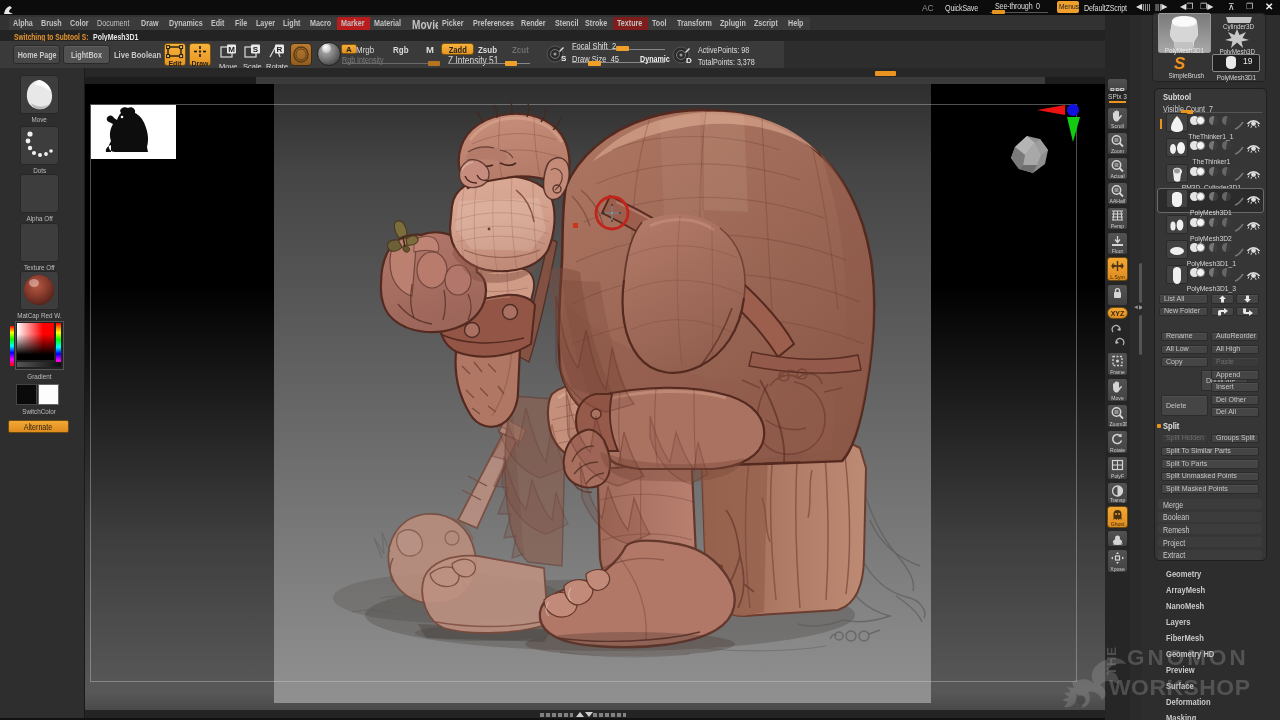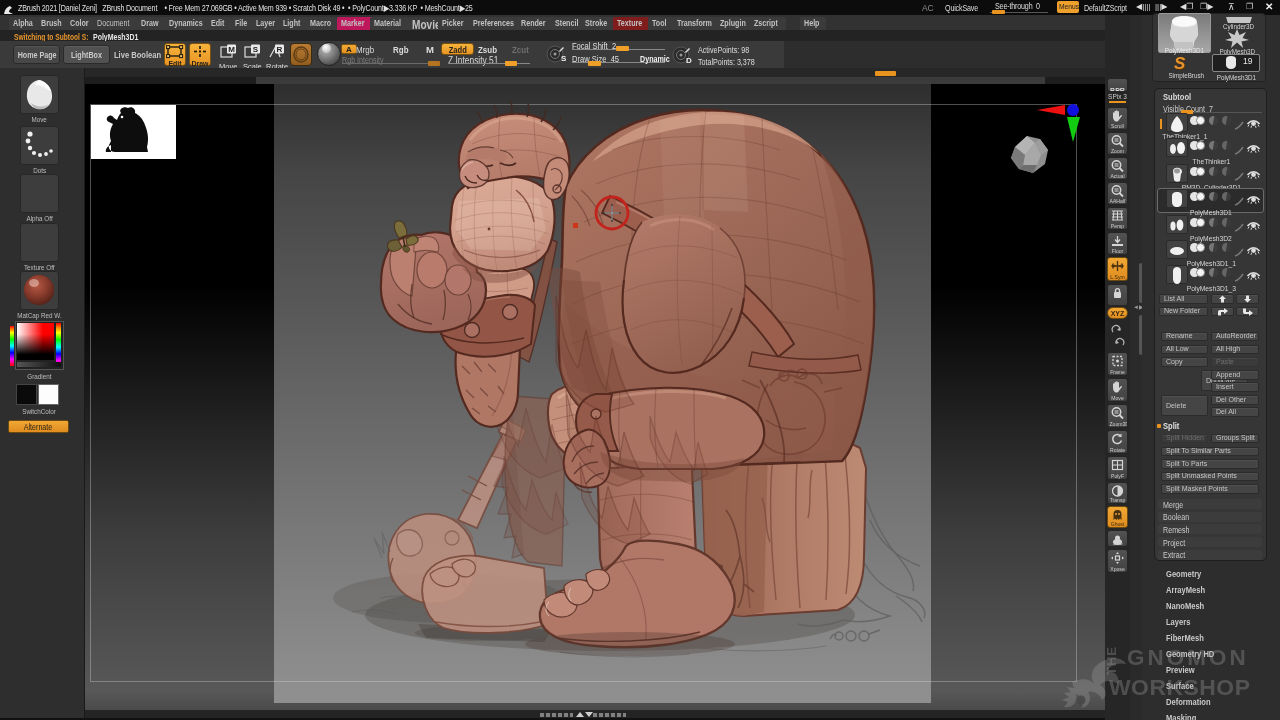--- a/index.html
+++ b/index.html
@@ -20,21 +20,20 @@
 </head>
 <body>
 <div id="app">
 
 <div class="abs" style="left:0;top:0;width:1280px;height:15px;background:#0c0c0c;"></div>
 <div class="abs" style="left:3px;top:2px;width:11px;height:11px;">
   <svg width="11" height="11" viewBox="0 0 11 11">
         <path d="M1 9 C2 4 4 2 7 1 L9 3 C7 4 6 5 6 7 L10 9 Z" fill="#e8e8e8"></path>
       </svg>
 </div>
-<div class="abs sq" style="left:18px;top:3px;color:#e2e2e2;"><span class="cond">ZBrush 2021 [Daniel Zeni]&nbsp;&nbsp;&nbsp;ZBrush Document&nbsp;&nbsp;&nbsp;&nbsp;• Free Mem 27.069GB • Active Mem 939 • Scratch Disk 49 • &nbsp;• PolyCount▶3.336 KP &nbsp;• MeshCount▶25</span></div>
 <div class="abs sq" style="left:922px;top:3px;color:#8a8a8a;">AC</div>
 <div class="abs sq" style="left:945px;top:3px;color:#dedede;"><span class="cond">QuickSave</span></div>
 <div class="abs sq" style="left:995px;top:1px;color:#dedede;"><span class="cond">See-through&nbsp; 0</span></div>
 <div class="abs" style="left:990px;top:12px;width:58px;height:1px;background:#555;"></div>
 <div class="abs" style="left:992px;top:10px;width:13px;height:4px;background:#e89420;border-radius:1px;"></div>
 <div class="abs" style="left:1057px;top:1px;width:22px;height:12px;background:#ef9f2c;border-radius:2px;color:#222;font-size:8px;text-align:center;line-height:12px;"><span class="condc">Menus</span></div>
 <div class="abs sq" style="left:1084px;top:3px;color:#dedede;"><span class="cond">DefaultZScript</span></div>
 
 <div class="abs" style="left:1136px;top:2px;color:#ddd;font-size:8px;">◀||||</div>
 <div class="abs" style="left:1155px;top:2px;color:#ddd;font-size:8px;">|||▶</div>
@@ -50,34 +49,34 @@
       <div class="abs" style="left:37px;top:1.5px;background:#3b3b3b;border-radius:2px 2px 0 0;padding:1px 4px 2px 4px;color:#c2c2c2;font-size:8.5px;font-weight:bold;"><span class="cond">Brush</span></div>
       <div class="abs" style="left:66px;top:1.5px;background:#3b3b3b;border-radius:2px 2px 0 0;padding:1px 4px 2px 4px;color:#c2c2c2;font-size:8.5px;font-weight:bold;"><span class="cond">Color</span></div>
       <div class="abs" style="left:93px;top:1.5px;background:#3b3b3b;border-radius:2px 2px 0 0;padding:1px 4px 2px 4px;color:#c2c2c2;font-size:8.5px;font-weight:normal;"><span class="cond">Document</span></div>
       <div class="abs" style="left:137px;top:1.5px;background:#3b3b3b;border-radius:2px 2px 0 0;padding:1px 4px 2px 4px;color:#c2c2c2;font-size:8.5px;font-weight:bold;"><span class="cond">Draw</span></div>
       <div class="abs" style="left:165px;top:1.5px;background:#3b3b3b;border-radius:2px 2px 0 0;padding:1px 4px 2px 4px;color:#c2c2c2;font-size:8.5px;font-weight:bold;"><span class="cond">Dynamics</span></div>
       <div class="abs" style="left:207px;top:1.5px;background:#3b3b3b;border-radius:2px 2px 0 0;padding:1px 4px 2px 4px;color:#c2c2c2;font-size:8.5px;font-weight:bold;"><span class="cond">Edit</span></div>
       <div class="abs" style="left:231px;top:1.5px;background:#3b3b3b;border-radius:2px 2px 0 0;padding:1px 4px 2px 4px;color:#c2c2c2;font-size:8.5px;font-weight:bold;"><span class="cond">File</span></div>
       <div class="abs" style="left:252px;top:1.5px;background:#3b3b3b;border-radius:2px 2px 0 0;padding:1px 4px 2px 4px;color:#c2c2c2;font-size:8.5px;font-weight:bold;"><span class="cond">Layer</span></div>
       <div class="abs" style="left:279px;top:1.5px;background:#3b3b3b;border-radius:2px 2px 0 0;padding:1px 4px 2px 4px;color:#c2c2c2;font-size:8.5px;font-weight:bold;"><span class="cond">Light</span></div>
       <div class="abs" style="left:306px;top:1.5px;background:#3b3b3b;border-radius:2px 2px 0 0;padding:1px 4px 2px 4px;color:#c2c2c2;font-size:8.5px;font-weight:bold;"><span class="cond">Macro</span></div>
-      <div class="abs" style="left:337px;top:1.5px;background:#be185d;border-radius:2px 2px 0 0;padding:1px 4px 2px 4px;color:#c2c2c2;font-size:8.5px;font-weight:bold;"><span class="cond">Marker</span></div>
+      <div class="abs" style="left:337px;top:1.5px;background:#b91c1c;border-radius:2px 2px 0 0;padding:1px 4px 2px 4px;color:#c2c2c2;font-size:8.5px;font-weight:bold;"><span class="cond">Marker</span></div>
       <div class="abs" style="left:370px;top:1.5px;background:#3b3b3b;border-radius:2px 2px 0 0;padding:1px 4px 2px 4px;color:#c2c2c2;font-size:8.5px;font-weight:bold;"><span class="cond">Material</span></div>
       <div class="abs" style="left:408px;top:1.5px;background:#3b3b3b;border-radius:2px 2px 0 0;padding:1px 4px 2px 4px;color:#c2c2c2;font-size:12px;font-weight:bold;"><span class="cond">Movie</span></div>
       <div class="abs" style="left:438px;top:1.5px;background:#3b3b3b;border-radius:2px 2px 0 0;padding:1px 4px 2px 4px;color:#c2c2c2;font-size:8.5px;font-weight:bold;"><span class="cond">Picker</span></div>
       <div class="abs" style="left:469px;top:1.5px;background:#3b3b3b;border-radius:2px 2px 0 0;padding:1px 4px 2px 4px;color:#c2c2c2;font-size:8.5px;font-weight:bold;"><span class="cond">Preferences</span></div>
       <div class="abs" style="left:517px;top:1.5px;background:#3b3b3b;border-radius:2px 2px 0 0;padding:1px 4px 2px 4px;color:#c2c2c2;font-size:8.5px;font-weight:bold;"><span class="cond">Render</span></div>
       <div class="abs" style="left:551px;top:1.5px;background:#3b3b3b;border-radius:2px 2px 0 0;padding:1px 4px 2px 4px;color:#c2c2c2;font-size:8.5px;font-weight:bold;"><span class="cond">Stencil</span></div>
       <div class="abs" style="left:581px;top:1.5px;background:#3b3b3b;border-radius:2px 2px 0 0;padding:1px 4px 2px 4px;color:#c2c2c2;font-size:8.5px;font-weight:bold;"><span class="cond">Stroke</span></div>
       <div class="abs" style="left:613px;top:1.5px;background:#7f1d1d;border-radius:2px 2px 0 0;padding:1px 4px 2px 4px;color:#c2c2c2;font-size:8.5px;font-weight:bold;"><span class="cond">Texture</span></div>
       <div class="abs" style="left:648px;top:1.5px;background:#3b3b3b;border-radius:2px 2px 0 0;padding:1px 4px 2px 4px;color:#c2c2c2;font-size:8.5px;font-weight:bold;"><span class="cond">Tool</span></div>
       <div class="abs" style="left:673px;top:1.5px;background:#3b3b3b;border-radius:2px 2px 0 0;padding:1px 4px 2px 4px;color:#c2c2c2;font-size:8.5px;font-weight:bold;"><span class="cond">Transform</span></div>
       <div class="abs" style="left:716px;top:1.5px;background:#3b3b3b;border-radius:2px 2px 0 0;padding:1px 4px 2px 4px;color:#c2c2c2;font-size:8.5px;font-weight:bold;"><span class="cond">Zplugin</span></div>
       <div class="abs" style="left:750px;top:1.5px;background:#3b3b3b;border-radius:2px 2px 0 0;padding:1px 4px 2px 4px;color:#c2c2c2;font-size:8.5px;font-weight:bold;"><span class="cond">Zscript</span></div>
-      <div class="abs" style="left:800px;top:1.5px;background:#3b3b3b;border-radius:2px 2px 0 0;padding:1px 4px 2px 4px;color:#c2c2c2;font-size:8.5px;font-weight:bold;"><span class="cond">Help</span></div>
+      <div class="abs" style="left:784px;top:1.5px;background:#3b3b3b;border-radius:2px 2px 0 0;padding:1px 4px 2px 4px;color:#c2c2c2;font-size:8.5px;font-weight:bold;"><span class="cond">Help</span></div>
     </div>
 
 <div class="abs" style="left:0;top:30px;width:1105px;height:11px;background:#232323;"></div>
 <div class="abs" style="left:14px;top:31.5px;color:#e8962d;font-size:8.5px;font-weight:bold;"><span style="display:inline-block;transform:scaleX(.78);transform-origin:0 50%;white-space:nowrap;">Switching to Subtool S:</span></div>
 <div class="abs" style="left:93px;top:31.5px;color:#e6e6e6;font-size:8.5px;font-weight:bold;"><span style="display:inline-block;transform:scaleX(.82);transform-origin:0 50%;white-space:nowrap;">PolyMesh3D1</span></div>
 
 <div class="abs" style="left:0;top:41px;width:784px;height:27px;background:#3a3a3a;"></div>
 <div class="abs" style="left:784px;top:41px;width:321px;height:27px;background:#2d2d2d;"></div>
 <div class="abs btn" style="left:13px;top:45px;width:47px;height:19px;font-size:8.5px;font-weight:bold;line-height:19px;"><span class="condc">Home Page</span></div>
 <div class="abs btn" style="left:63px;top:45px;width:47px;height:19px;font-size:8.5px;font-weight:bold;line-height:19px;background:#515151;"><span class="condc">LightBox</span></div>
@@ -816,21 +815,21 @@
       <div class="abs" style="left:1209px;top:116px;width:9px;height:9px;border-radius:50%;background:linear-gradient(100deg,#777 45%,#3d3d3d 55%);"></div>
       <div class="abs" style="left:1222px;top:116px;width:9px;height:9px;border-radius:50%;background:linear-gradient(100deg,#666 45%,#3a3a3a 55%);"></div>
       <div class="abs" style="left:1234px;top:116px;width:10px;height:9px;"><svg width="10" height="9">
           <path d="M1 8 Q5 7 9 1" stroke="#777" stroke-width="1.6" fill="none"></path>
         </svg></div>
       <div class="abs" style="left:1247px;top:115px;width:13px;height:10px;"><svg width="13" height="10" viewBox="0 0 13 10">
           <path d="M0.5 5 Q6.5 -1.5 12.5 5" fill="none" stroke="#ddd" stroke-width="1.6"></path>
           <circle cx="6.5" cy="4.6" r="2.4" fill="#ddd"></circle>
           <path d="M2 5.6 L1 7.6 M4.5 6.8 L4 8.8 M8.5 6.8 L9 8.8 M11 5.6 L12 7.6" stroke="#ddd" stroke-width="1"></path>
         </svg></div>
-      <div class="abs" style="left:1158px;top:132px;width:106px;color:#d8d8d8;font-size:8px;"><span class="condc">TheThinker1_1</span></div>
+      <div class="abs" style="left:1158px;top:132px;width:106px;text-align:center;color:#d8d8d8;font-size:8px;"><span class="condc">TheThinker1_1</span></div>
       <div class="abs" style="left:1166px;top:138px;width:22px;height:19px;background:#424242;border:1px solid #2a2a2a;border-radius:2px;"><svg width="20" height="19" viewBox="0 0 18 19">
           <ellipse cx="5" cy="10" rx="3" ry="5" fill="#eee"></ellipse>
           <ellipse cx="13" cy="9" rx="4" ry="6" fill="#f5f5f5"></ellipse>
         </svg></div>
       <div class="abs" style="left:1190px;top:141px;width:9px;height:9px;border-radius:50%;background:#e5e5e5;"></div>
       <div class="abs" style="left:1196px;top:141px;width:9px;height:9px;border-radius:50%;background:#f5f5f5;border:1px solid #888;"></div>
       <div class="abs" style="left:1209px;top:141px;width:9px;height:9px;border-radius:50%;background:linear-gradient(100deg,#777 45%,#3d3d3d 55%);"></div>
       <div class="abs" style="left:1222px;top:141px;width:9px;height:9px;border-radius:50%;background:linear-gradient(100deg,#666 45%,#3a3a3a 55%);"></div>
       <div class="abs" style="left:1234px;top:141px;width:10px;height:9px;"><svg width="10" height="9">
           <path d="M1 8 Q5 7 9 1" stroke="#777" stroke-width="1.6" fill="none"></path>

